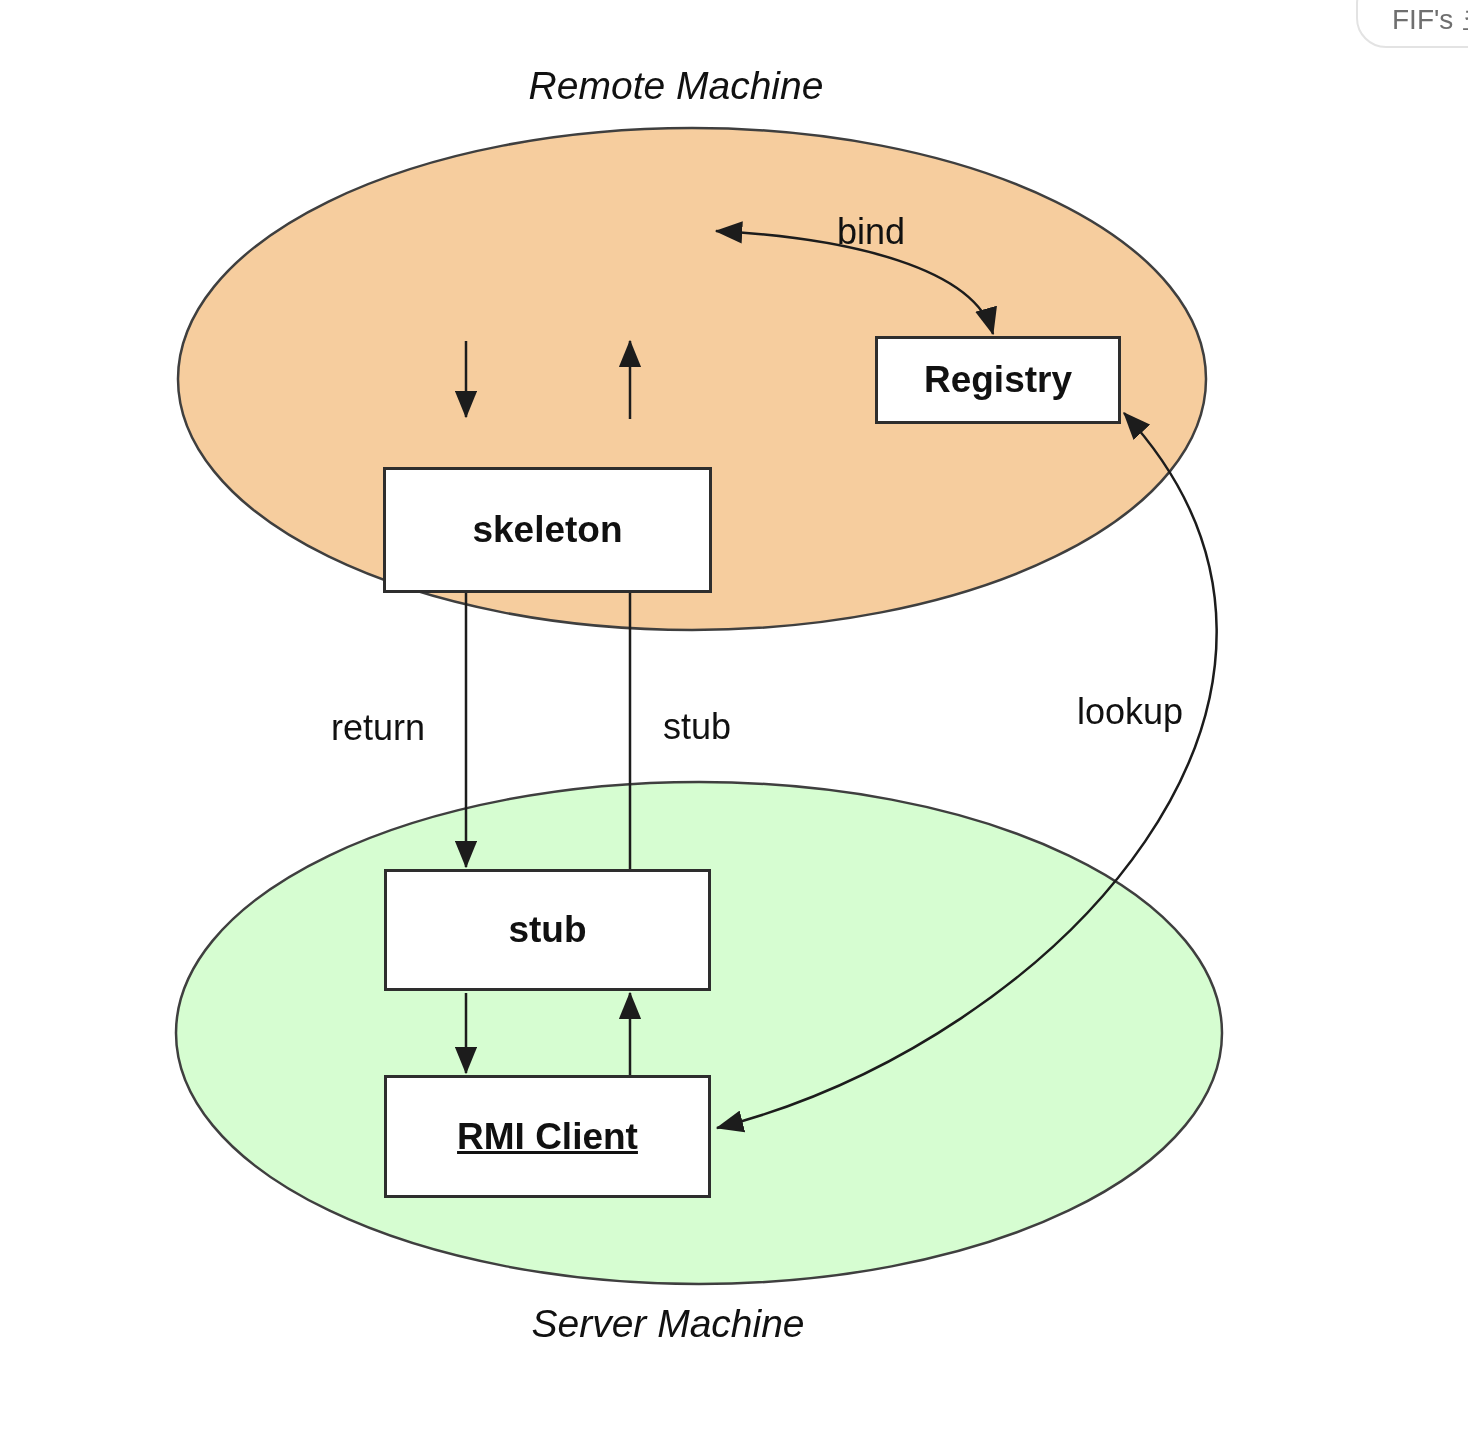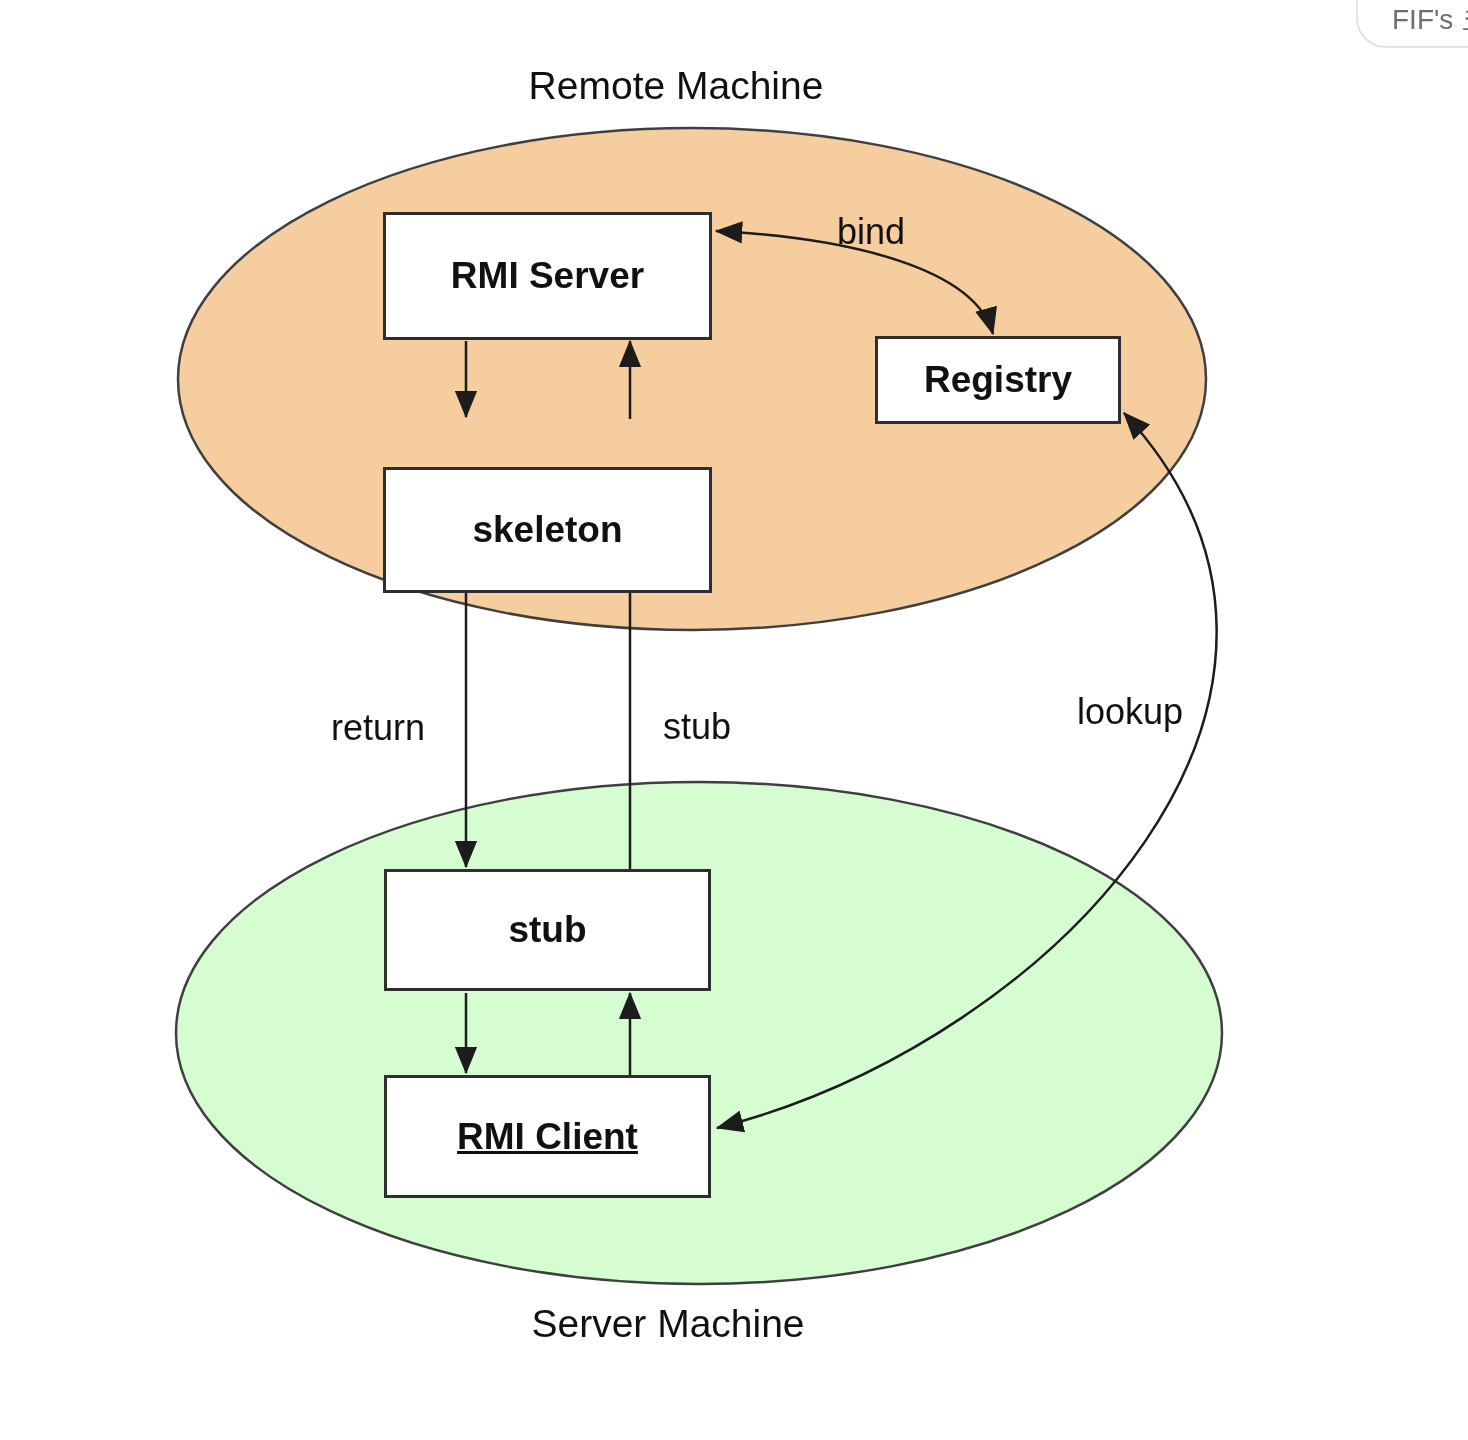--- a/index.html
+++ b/index.html
@@ -15,21 +15,21 @@
   .ah{fill:var(--arrow,#1c1c1c);}
   .node{
     position:absolute;z-index:2;background:#fff;
     border:3px solid var(--box_border,#2e2e2e);
     display:flex;align-items:center;justify-content:center;
     font-weight:bold;font-size:37px;color:var(--text,#111);
     box-sizing:border-box;white-space:nowrap;
   }
   .zone-label{
     position:absolute;z-index:3;transform:translate(-50%,-50%);
-    font-size:39px;color:var(--text,#111);white-space:nowrap;
+    font-style:italic;font-size:39px;color:var(--text,#111);white-space:nowrap;
   }
   .edge-label{
     position:absolute;z-index:3;transform:translate(-50%,-50%);
     font-size:36px;color:var(--text,#111);white-space:nowrap;margin-top:20px;
   }
   .pill{
     position:absolute;z-index:5;left:1356px;top:-26px;width:240px;height:74px;
     background:#fff;border:2px solid var(--pill_border,#e3e3e3);border-radius:30px;
     box-sizing:border-box;display:flex;align-items:flex-end;
     padding:0 0 7px 34px;
@@ -58,23 +58,20 @@
     <line class="edge" x1="630" y1="419" x2="630" y2="341" marker-end="url(#ah-end)"></line>
     <line class="edge" x1="466" y1="546" x2="466" y2="867" marker-end="url(#ah-end)"></line>
     <line class="edge" x1="630" y1="869" x2="630" y2="546" marker-end="url(#ah-end)"></line>
     <line class="edge" x1="466" y1="993" x2="466" y2="1073" marker-end="url(#ah-end)"></line>
     <line class="edge" x1="630" y1="1075" x2="630" y2="993" marker-end="url(#ah-end)"></line>
 
     <path class="edge" d="M 716,231 C 850,238 975,268 993,334" marker-start="url(#ah-start)" marker-end="url(#ah-end)"></path>
     <path class="edge" d="M 717,1128 C 1060,1040 1380,690 1124,413" marker-start="url(#ah-start)" marker-end="url(#ah-end)"></path>
   </svg>
 
-  <div class="node" style="left:383px;top:212px;width:329px;height:128px;">
-    <span>RMI Server</span>
-  </div>
   <div class="node" style="left:383px;top:419px;width:329px;height:126px;margin-top:48px;">
     <span>skeleton</span>
   </div>
   <div class="node" style="left:875px;top:336px;width:246px;height:88px;">
     <span>Registry</span>
   </div>
   <div class="node" style="left:384px;top:869px;width:327px;height:122px;">
     <span>stub</span>
   </div>
   <div class="node" style="left:384px;top:1075px;width:327px;height:123px;text-decoration:underline;">

